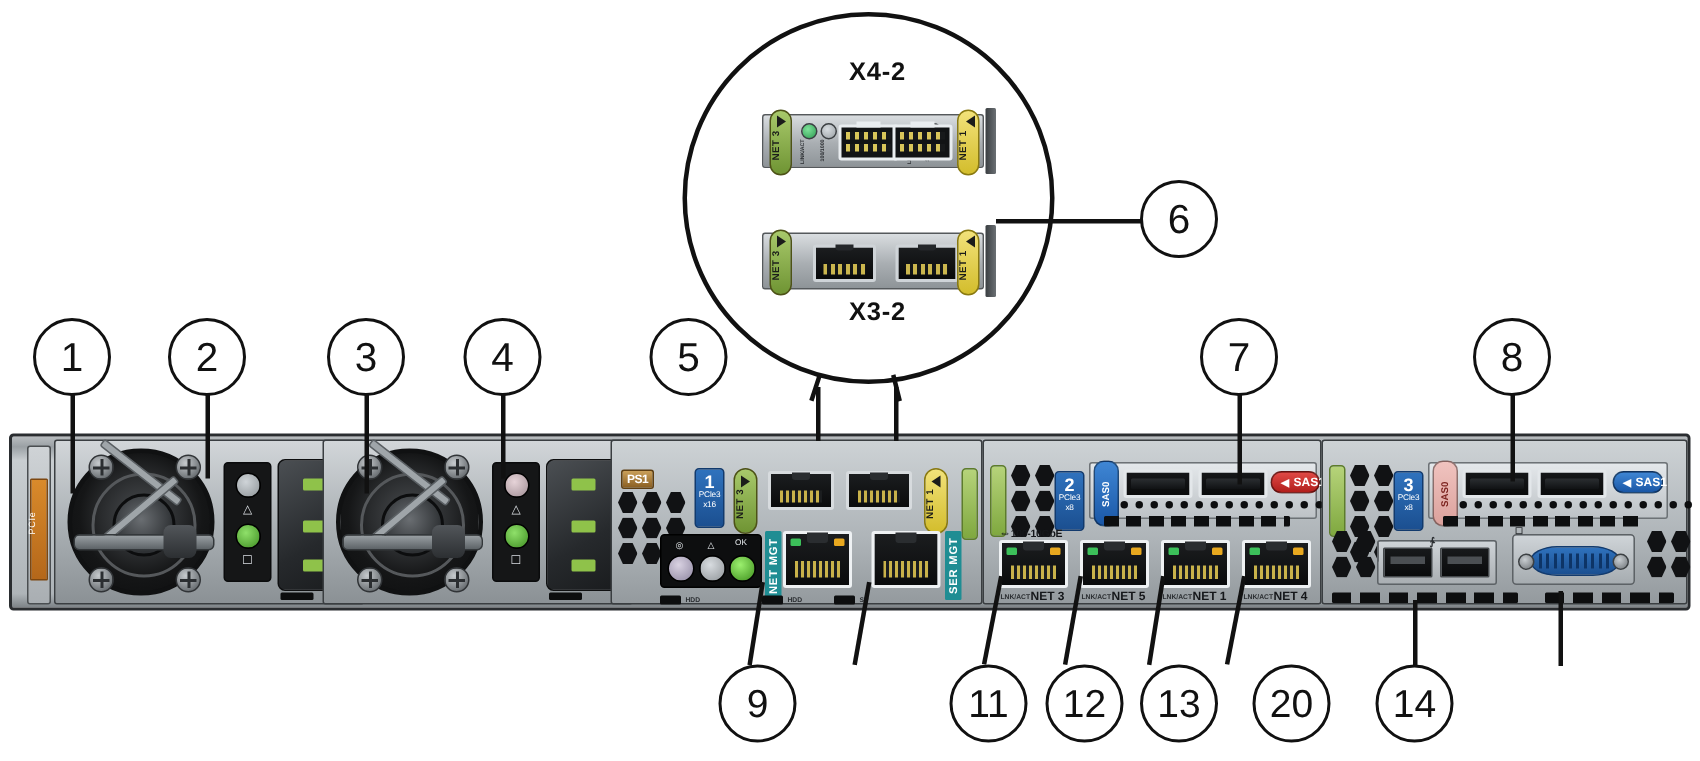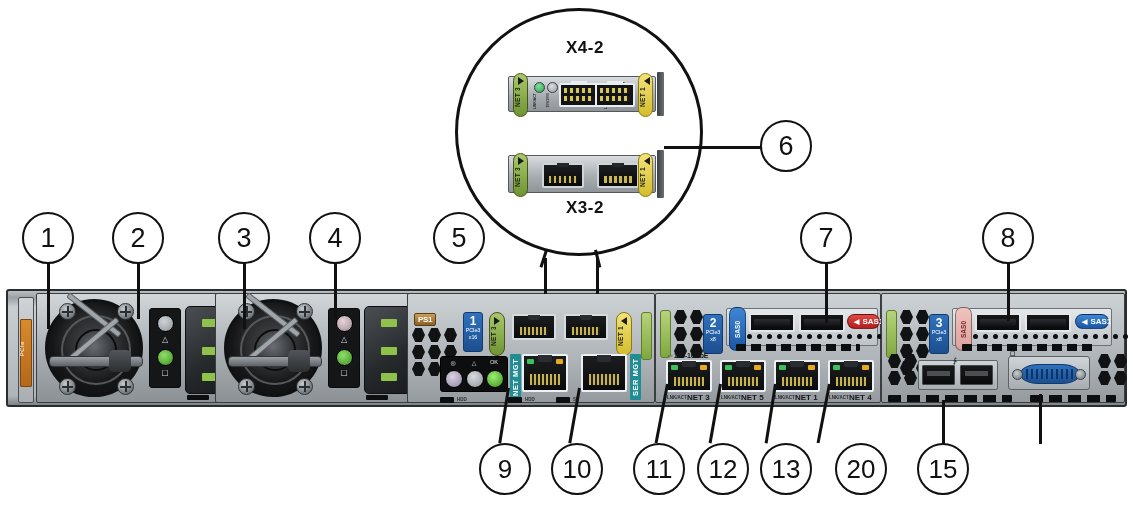--- a/index.html
+++ b/index.html
@@ -573,20 +573,19 @@
   <div class="callout" style="left:22px;top:212px;">1</div>
   <div class="callout" style="left:112px;top:212px;">2</div>
   <div class="callout" style="left:218px;top:212px;">3</div>
   <div class="callout" style="left:309px;top:212px;">4</div>
   <div class="callout" style="left:433px;top:212px;">5</div>
   <div class="callout" style="left:760px;top:120px;">6</div>
   <div class="callout" style="left:800px;top:212px;">7</div>
   <div class="callout" style="left:982px;top:212px;">8</div>
 
   <div class="callout two" style="left:479px;top:443px;">9</div>
-  <div class="callout two" style="left:551px;top:443px;">10</div>
   <div class="callout two" style="left:633px;top:443px;">11</div>
   <div class="callout two" style="left:697px;top:443px;">12</div>
   <div class="callout two" style="left:760px;top:443px;">13</div>
   <div class="callout two" style="left:835px;top:443px;">20</div>
-  <div class="callout two" style="left:917px;top:443px;">15</div>
+  <div class="callout two" style="left:917px;top:443px;">14</div>
 
 </div>
 
 </body></html>

